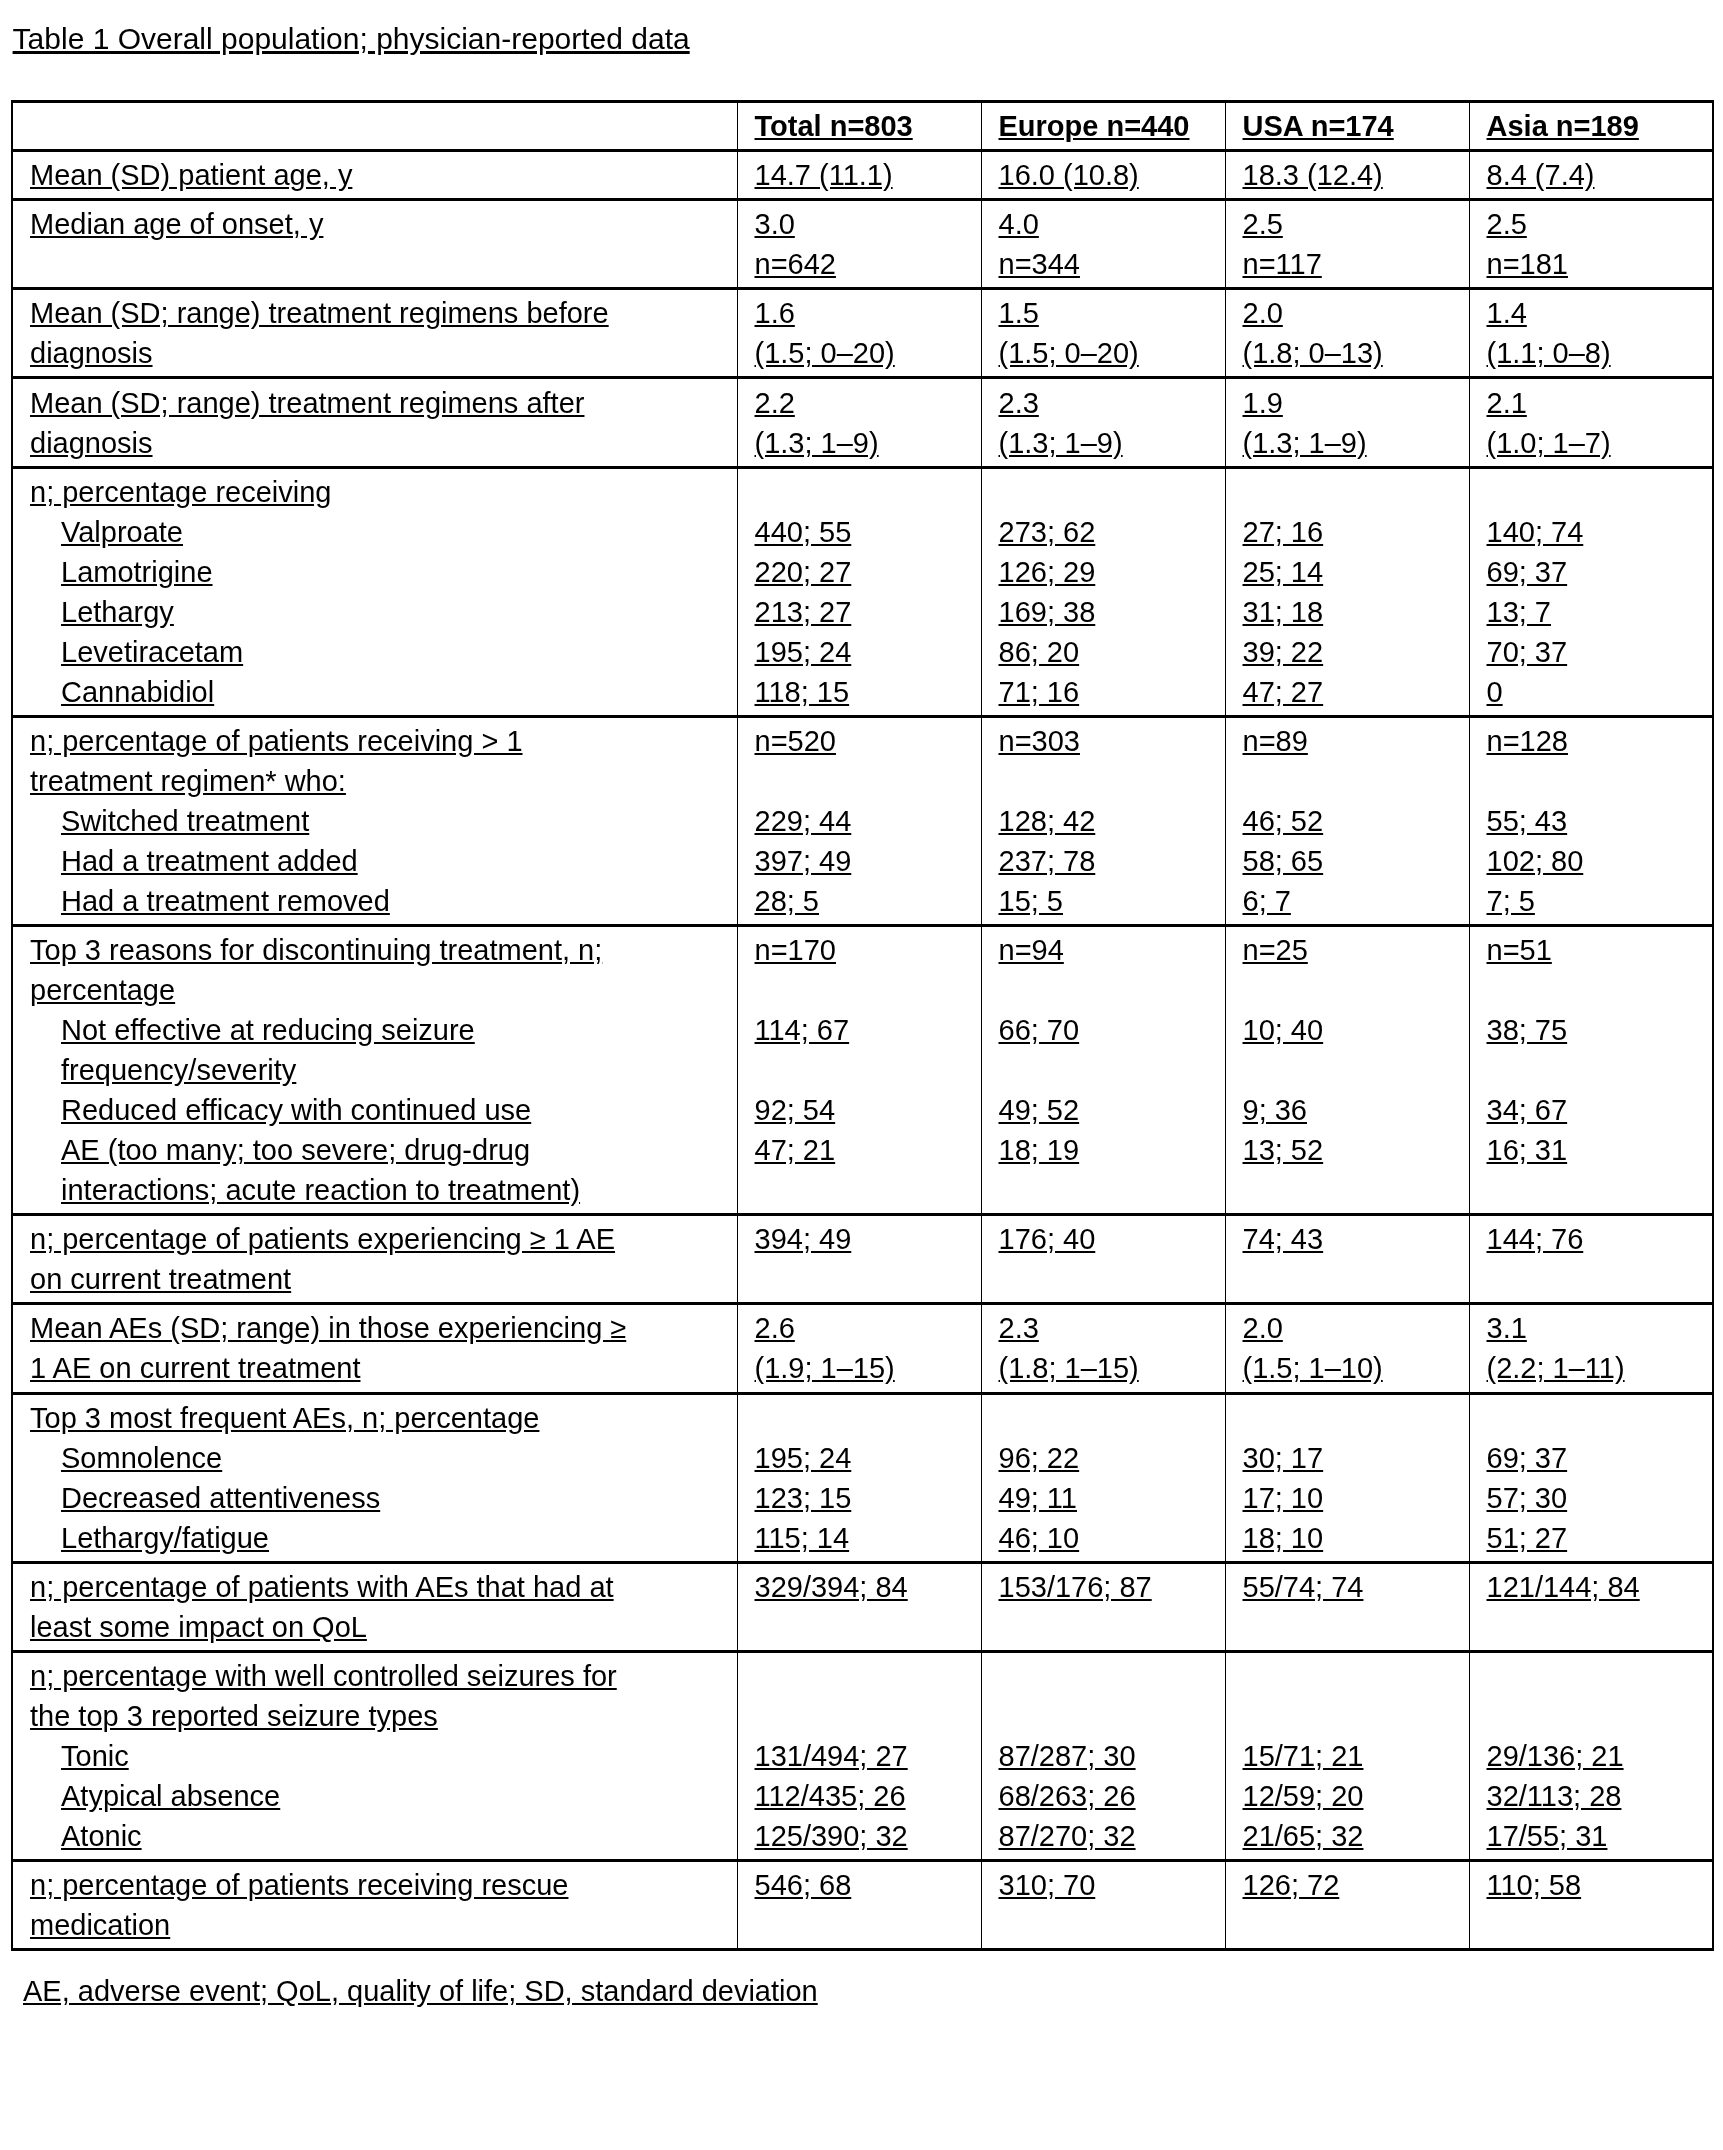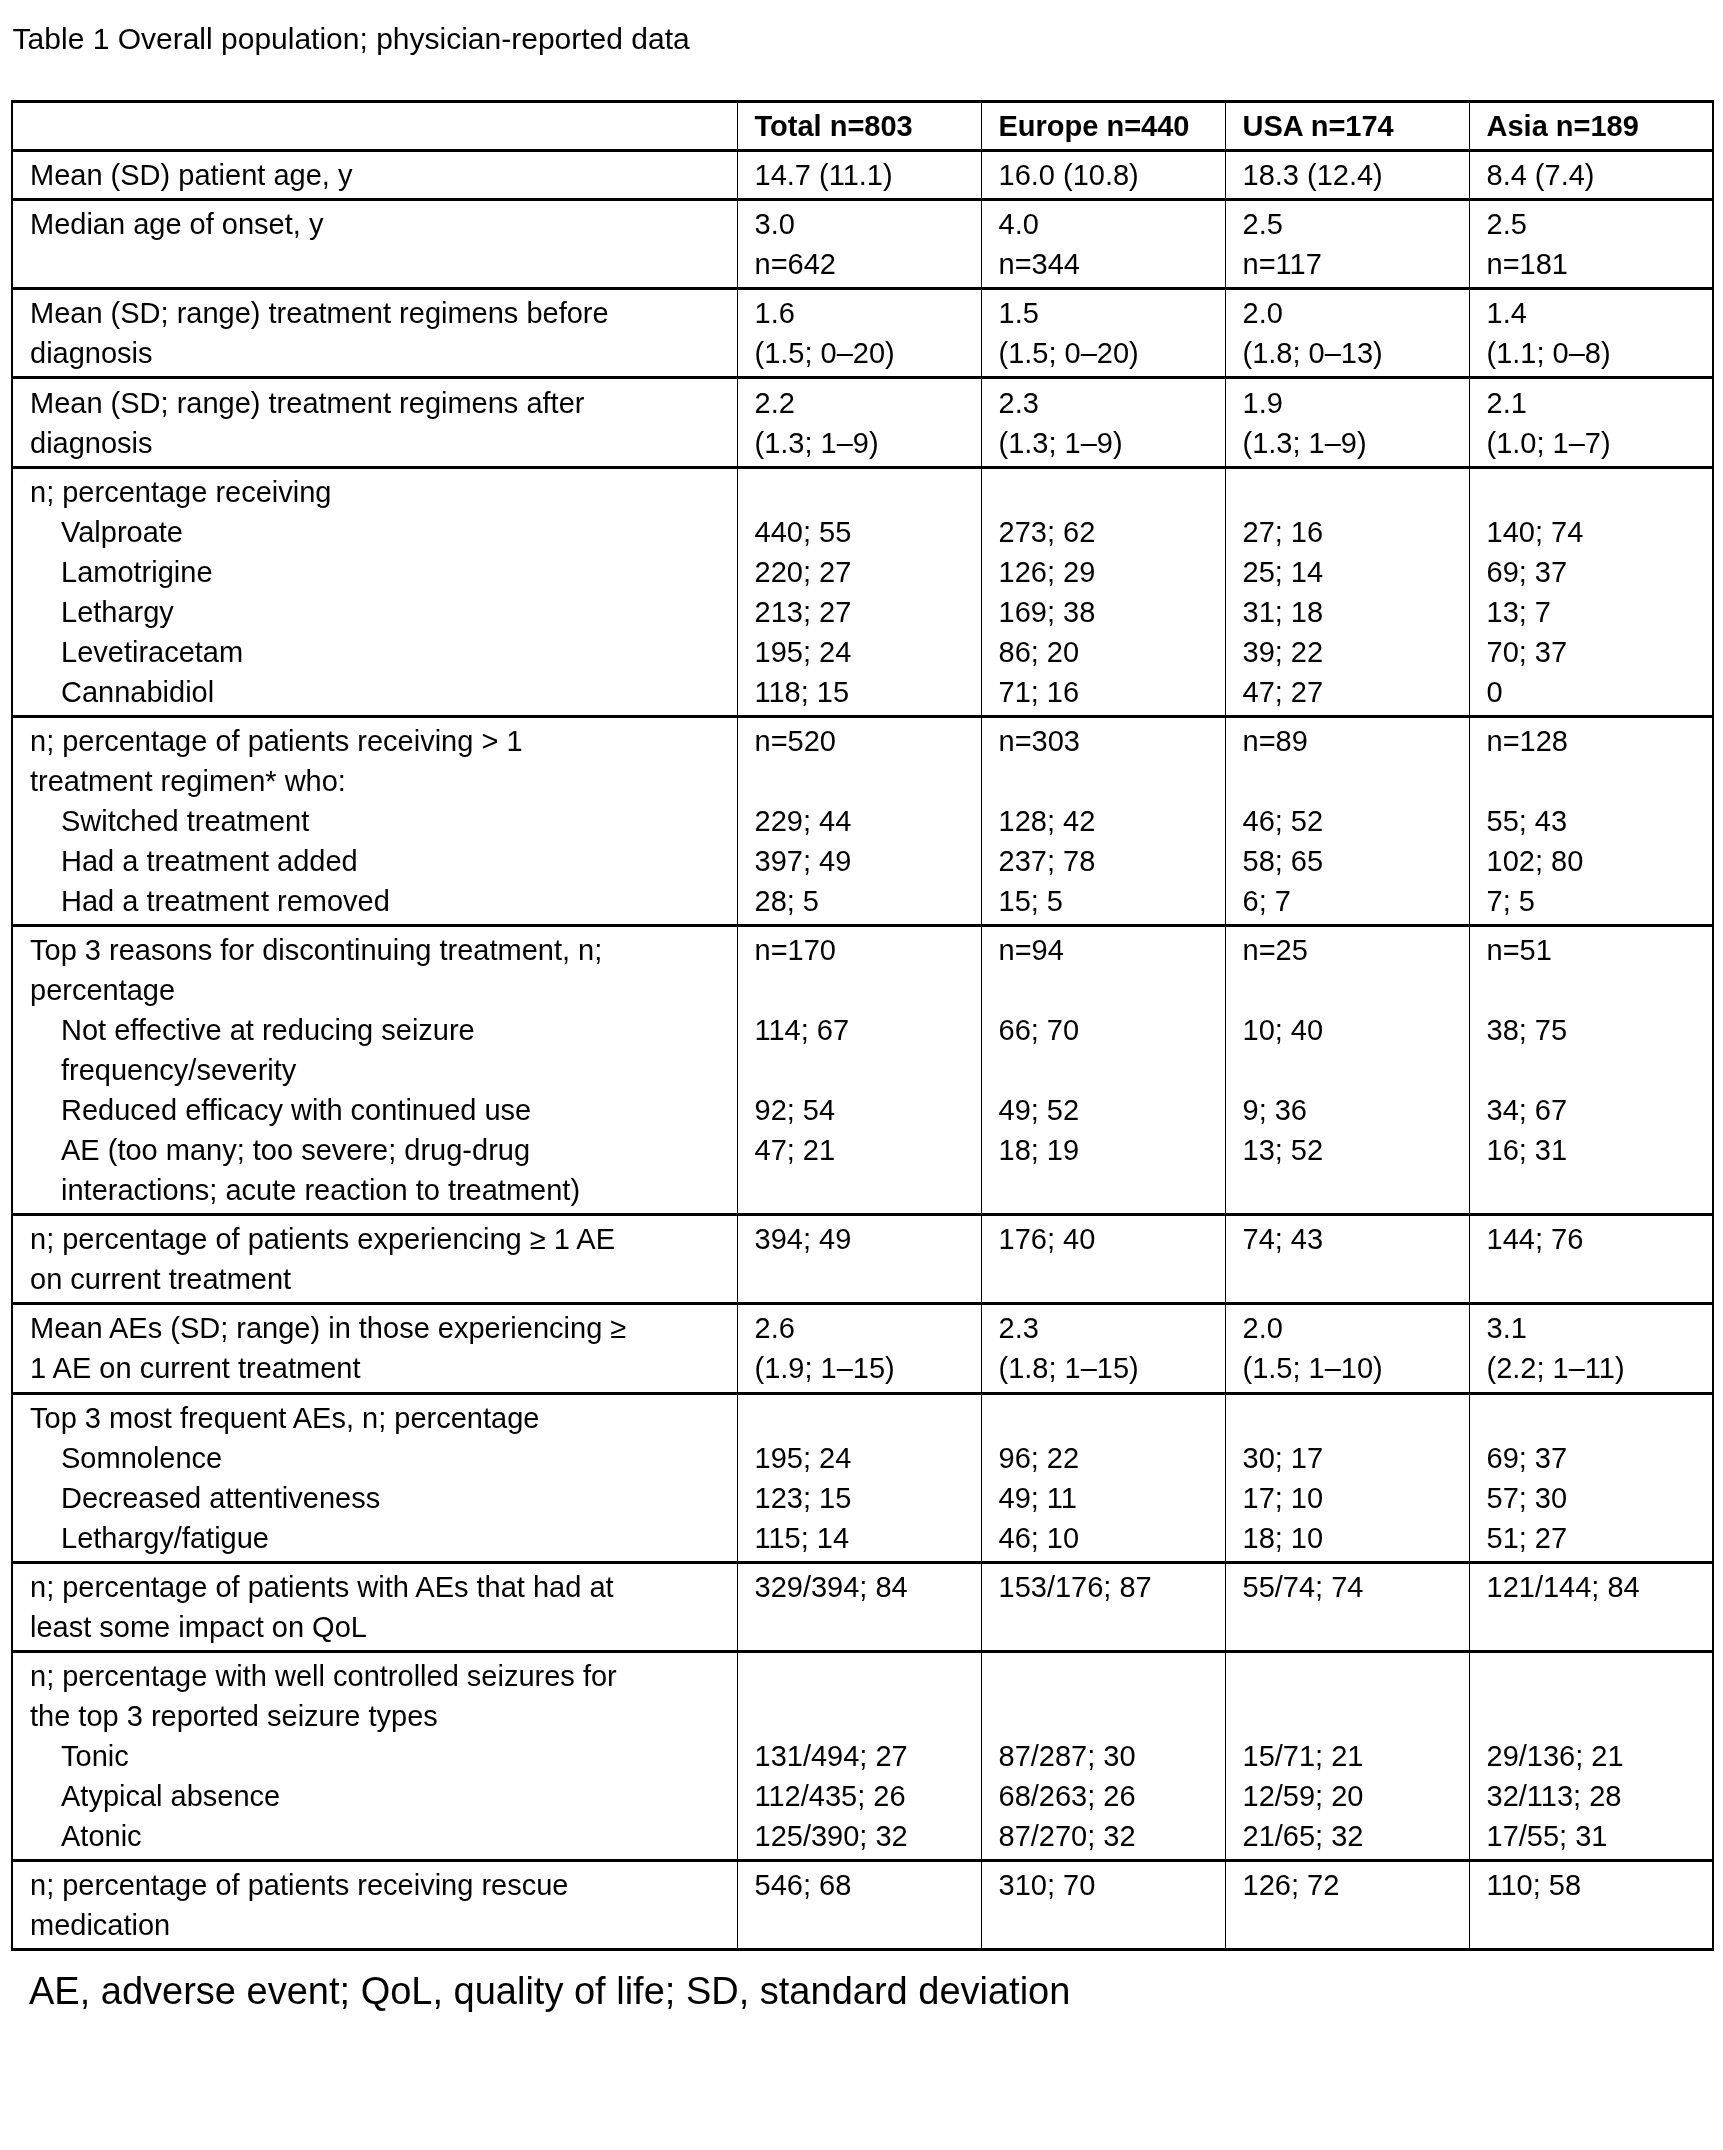--- a/index.html
+++ b/index.html
@@ -8,20 +8,21 @@
     background: #ffffff;
     color: #000000;
     font-family: "Liberation Sans", "DejaVu Sans", sans-serif;
   }
   .page {
     width: 1438px;
     min-height: 2151px;
     box-sizing: border-box;
     padding: 14px 11px 15.5px 11px;
     background: #ffffff;
+    text-decoration: underline;
   }
   .title {
     font-size: 30px;
     line-height: 1.25;
     margin: 6.2px 0 42px 1.6px;
     font-weight: normal;
   }
   table.main {
     border-collapse: collapse;
     table-layout: fixed;
@@ -47,23 +48,23 @@
     line-height: 40px;
     white-space: nowrap;
   }
   .line {
     min-height: 40px;
     line-height: 40px;
     white-space: nowrap;
   }
   .line.indent { padding-left: 31px; }
   .footnote {
-    font-size: 38px;
+    font-size: 29px;
     line-height: 40px;
-    margin-left: 18px;
+    margin-left: 12px;
     max-width: 1699px;
   }
   .fn-abbrev { margin-top: 20px; }
   .fn-asterisk { margin-top: 42px; }
 </style>
 </head>
 <body>
 
 <div class="page">
   <div class="title">Table 1 Overall population; physician-reported data</div>

